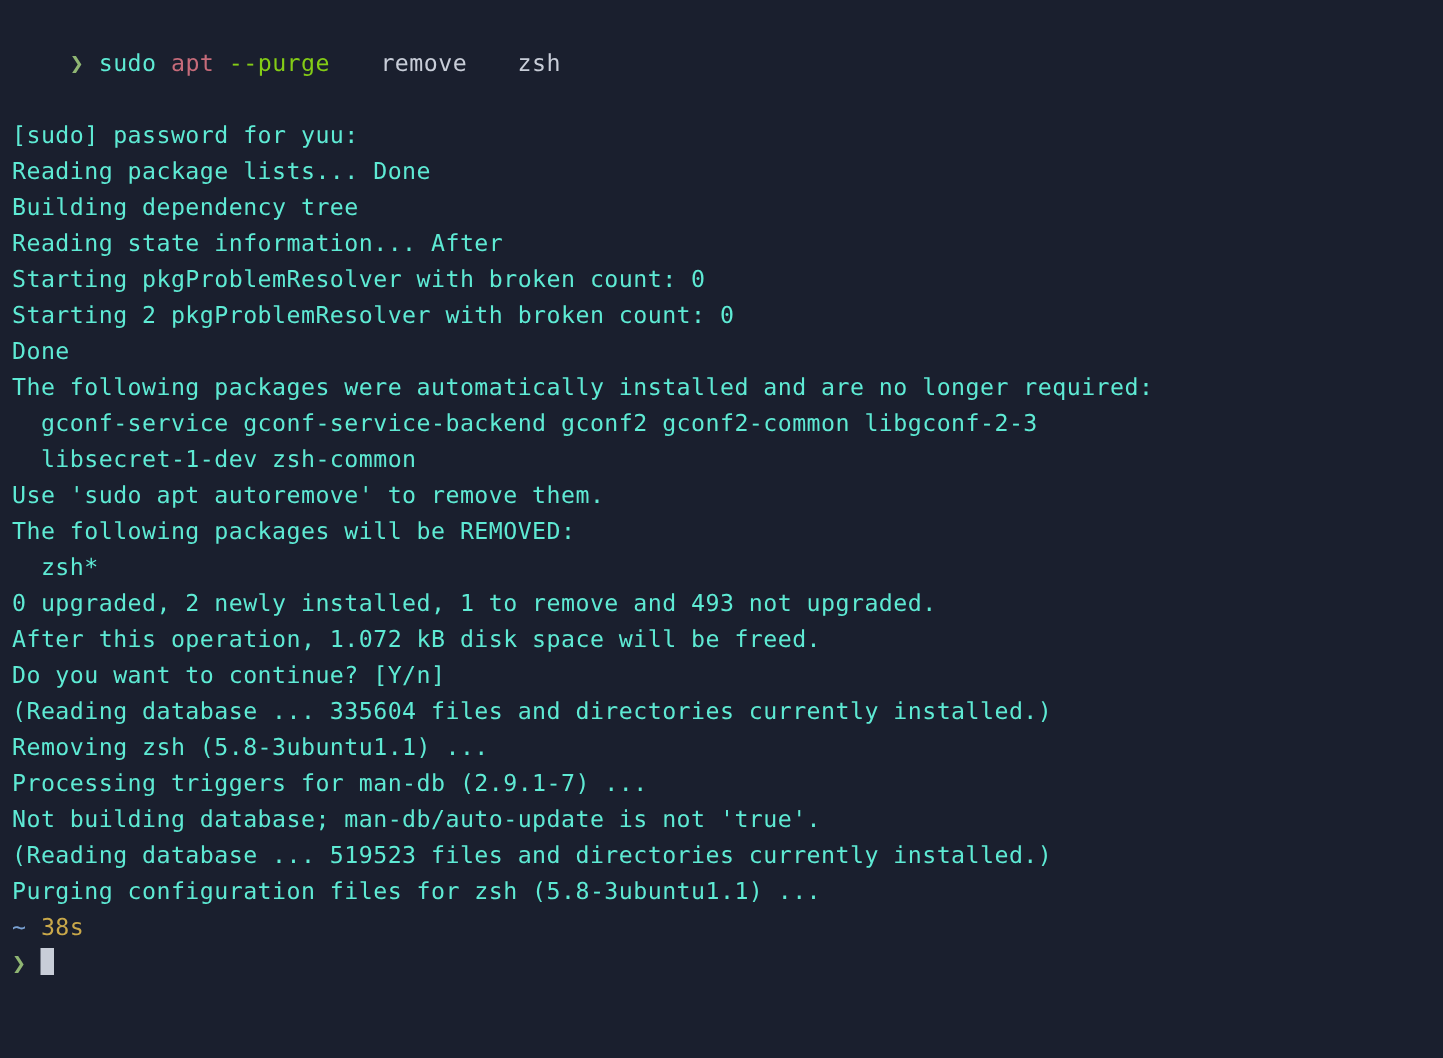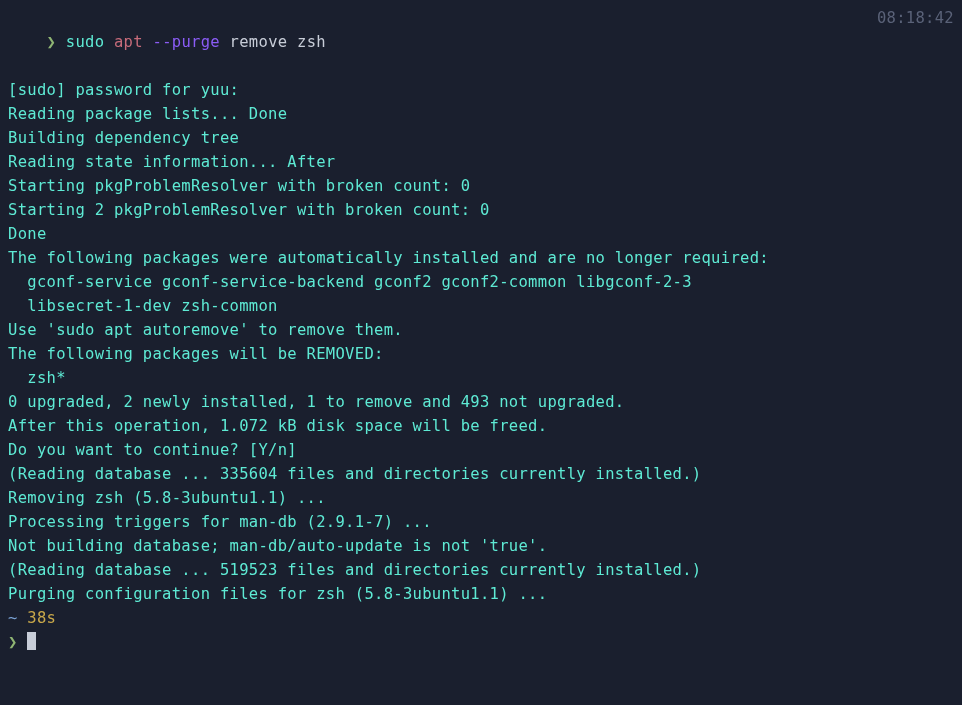--- a/index.html
+++ b/index.html
@@ -26,24 +26,25 @@
       color: #8fb573;
       font-weight: bold;
     }
     .cmd-sudo {
       color: #5eead4;
     }
     .cmd-apt {
       color: #c66b7a;
     }
     .cmd-flag {
-      color: #8b5cf6;
+      color: #84cc16;
     }
     .cmd-arg {
       color: #c8cdd8;
+      margin-left: 24px;
     }
     .timestamp {
       color: #5a6278;
       float: right;
     }
     .output {
       color: #5eead4;
     }
     .tilde {
       color: #7aa2d4;
@@ -67,21 +68,20 @@
       display: inline;
     }
   </style>
 </head>
 <body>
 
 <div class="line prompt-line">
   <span class="prompt-left">
     <span class="prompt-symbol">❯</span> <span class="cmd-sudo">sudo</span> <span class="cmd-apt">apt</span> <span class="cmd-flag">--purge</span> <span class="cmd-arg">remove</span> <span class="cmd-arg">zsh</span>
   </span>
-  <span class="timestamp">08:18:42</span>
 </div>
 <div class="line output">[sudo] password for yuu:</div>
 <div class="line output">Reading package lists... Done</div>
 <div class="line output">Building dependency tree</div>
 <div class="line output">Reading state information... After</div>
 <div class="line output">Starting pkgProblemResolver with broken count: 0</div>
 <div class="line output">Starting 2 pkgProblemResolver with broken count: 0</div>
 <div class="line output">Done</div>
 <div class="line output">The following packages were automatically installed and are no longer required:</div>
 <div class="line output">  gconf-service gconf-service-backend gconf2 gconf2-common libgconf-2-3</div>

